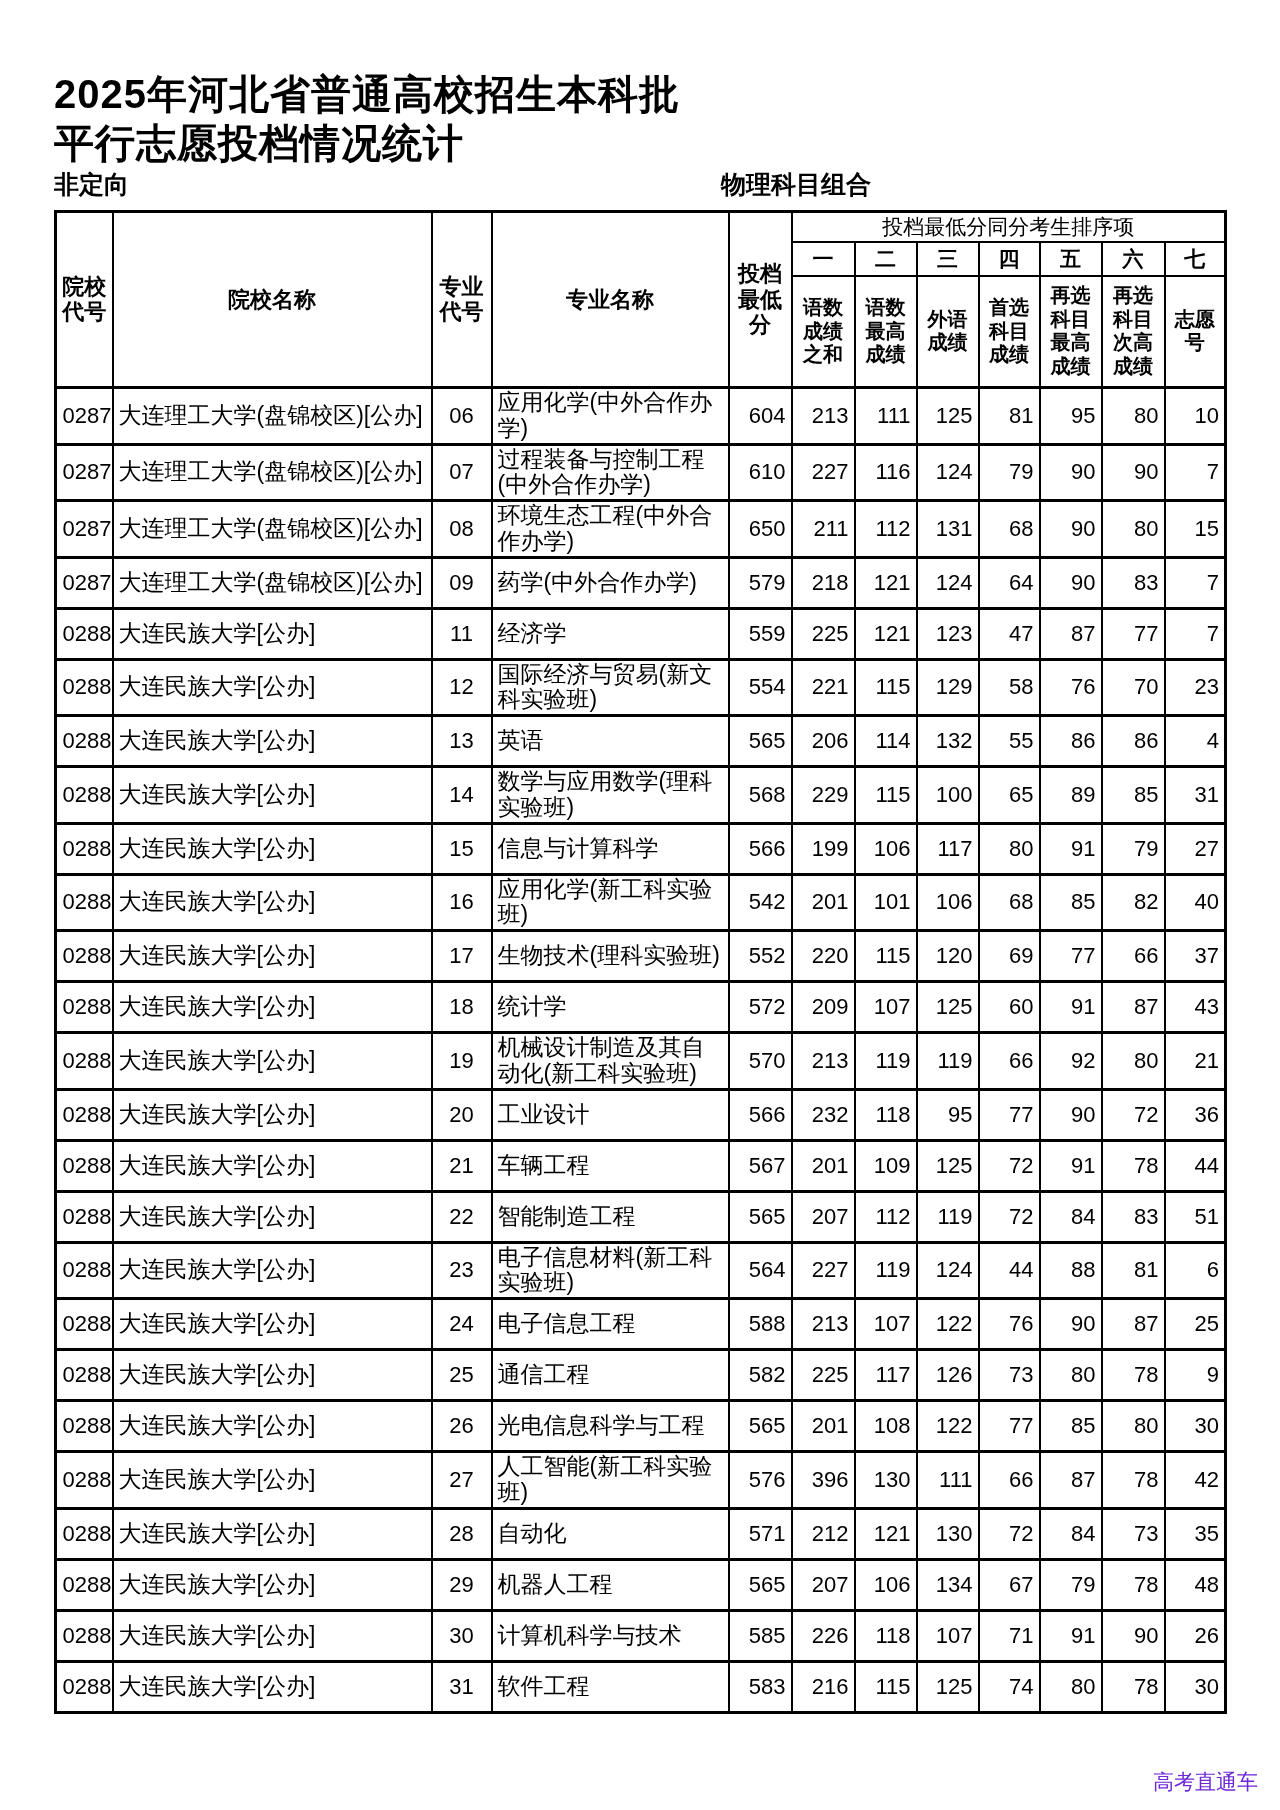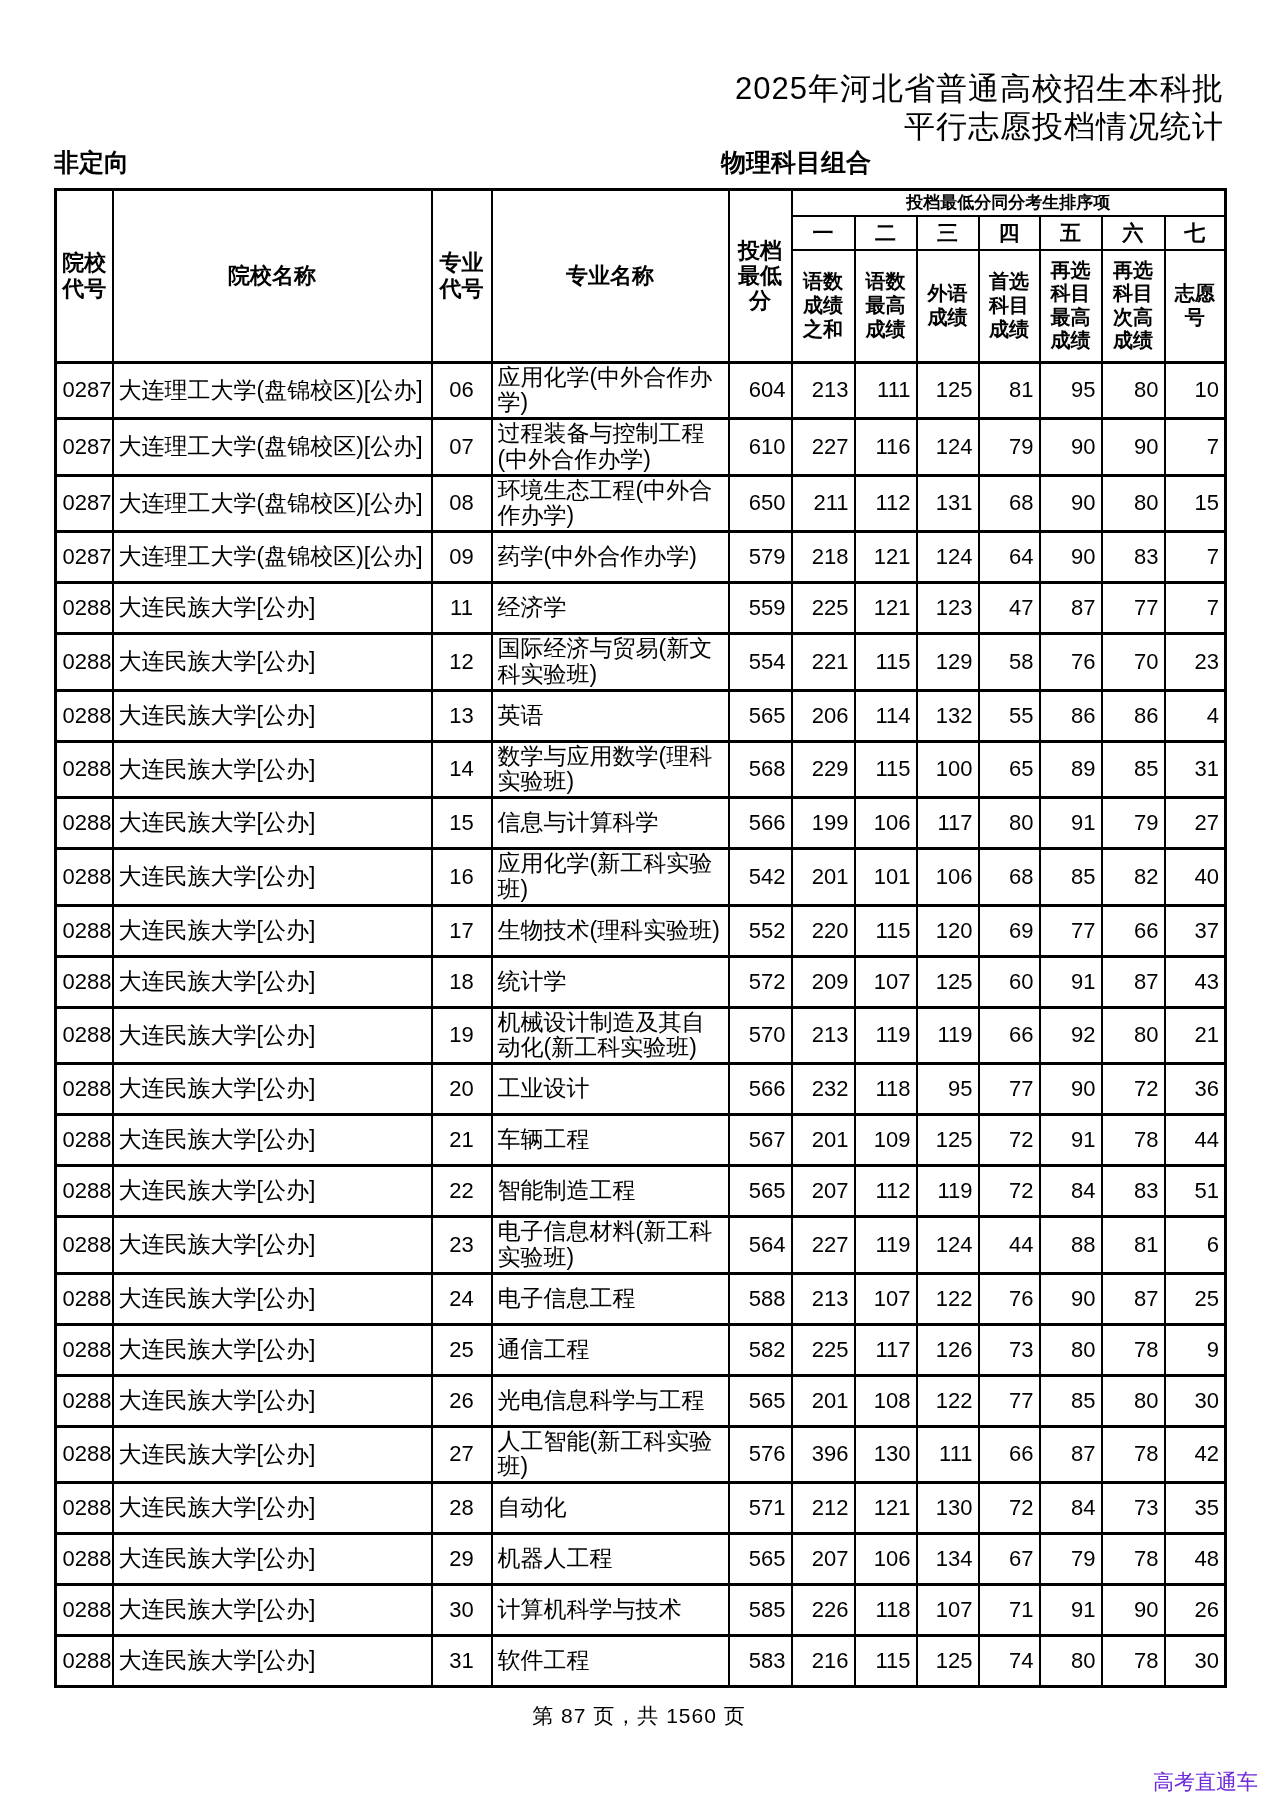--- a/index.html
+++ b/index.html
@@ -5,34 +5,34 @@
   * { margin: 0; padding: 0; box-sizing: border-box; }
   html, body { background: #ffffff; }
   body {
     width: 1280px; height: 1810px;
     position: relative;
     font-family: "Liberation Sans", sans-serif;
     color: #000;
   }
   .page { padding: 70px 0 0 54px; width: 1224px; }
 
-  .title { text-align: right; font-size: 31px; font-weight: normal; line-height: 1.22; letter-spacing: 1px; }
+  .title { text-align: left; font-size: 40px; font-weight: bold; line-height: 1.22; letter-spacing: 1px; }
 
   .labels-row { position: relative; height: 36px; }
   .left-label { font-size: 25px; font-weight: bold; }
   .right-label { position: absolute; left: 667px; top: 0; font-size: 25px; font-weight: bold; }
 
   table { border-collapse: collapse; width: 1170px; table-layout: fixed; margin-top: 6px; }
   th, td { border: 2px solid #000; overflow: hidden; }
   td { border-top-width: 3px; border-bottom-width: 3px; }
   table { border: 3px solid #000; }
 
   thead th { font-weight: bold; text-align: center; vertical-align: middle; }
   th.h-main { font-size: 22px; line-height: 1.15; }
-  th.h-group { font-size: 17px; height: 27px; font-weight: bold; }
+  th.h-group { font-size: 21px; height: 27px; font-weight: normal; }
   th.h-num { font-size: 21px; height: 34px; }
   th.h-sub { font-size: 20px; line-height: 1.18; height: 112px; padding: 2px 1px; font-weight: bold; }
 
   tbody tr { height: 51px; }
   td { font-size: 22px; vertical-align: middle; }
   td.c-code { text-align: right; padding-left: 2px; }
   td.c-instname, td.c-majname { text-align: left; font-size: 23px; line-height: 1.12; padding: 1px 4px 1px 5px; }
   td.c-majcode { text-align: center; }
   td.c-num { text-align: right; padding-right: 5px; }
 
@@ -441,16 +441,15 @@
           <td class="c-num">115</td>
           <td class="c-num">125</td>
           <td class="c-num">74</td>
           <td class="c-num">80</td>
           <td class="c-num">78</td>
           <td class="c-num">30</td>
         </tr>
       </tbody>
   </table>
 
-  <div class="footer">第 87 页，共 1560 页</div>
 </div>
 
 <div class="watermark">高考直通车</div>
 
 </body></html>

